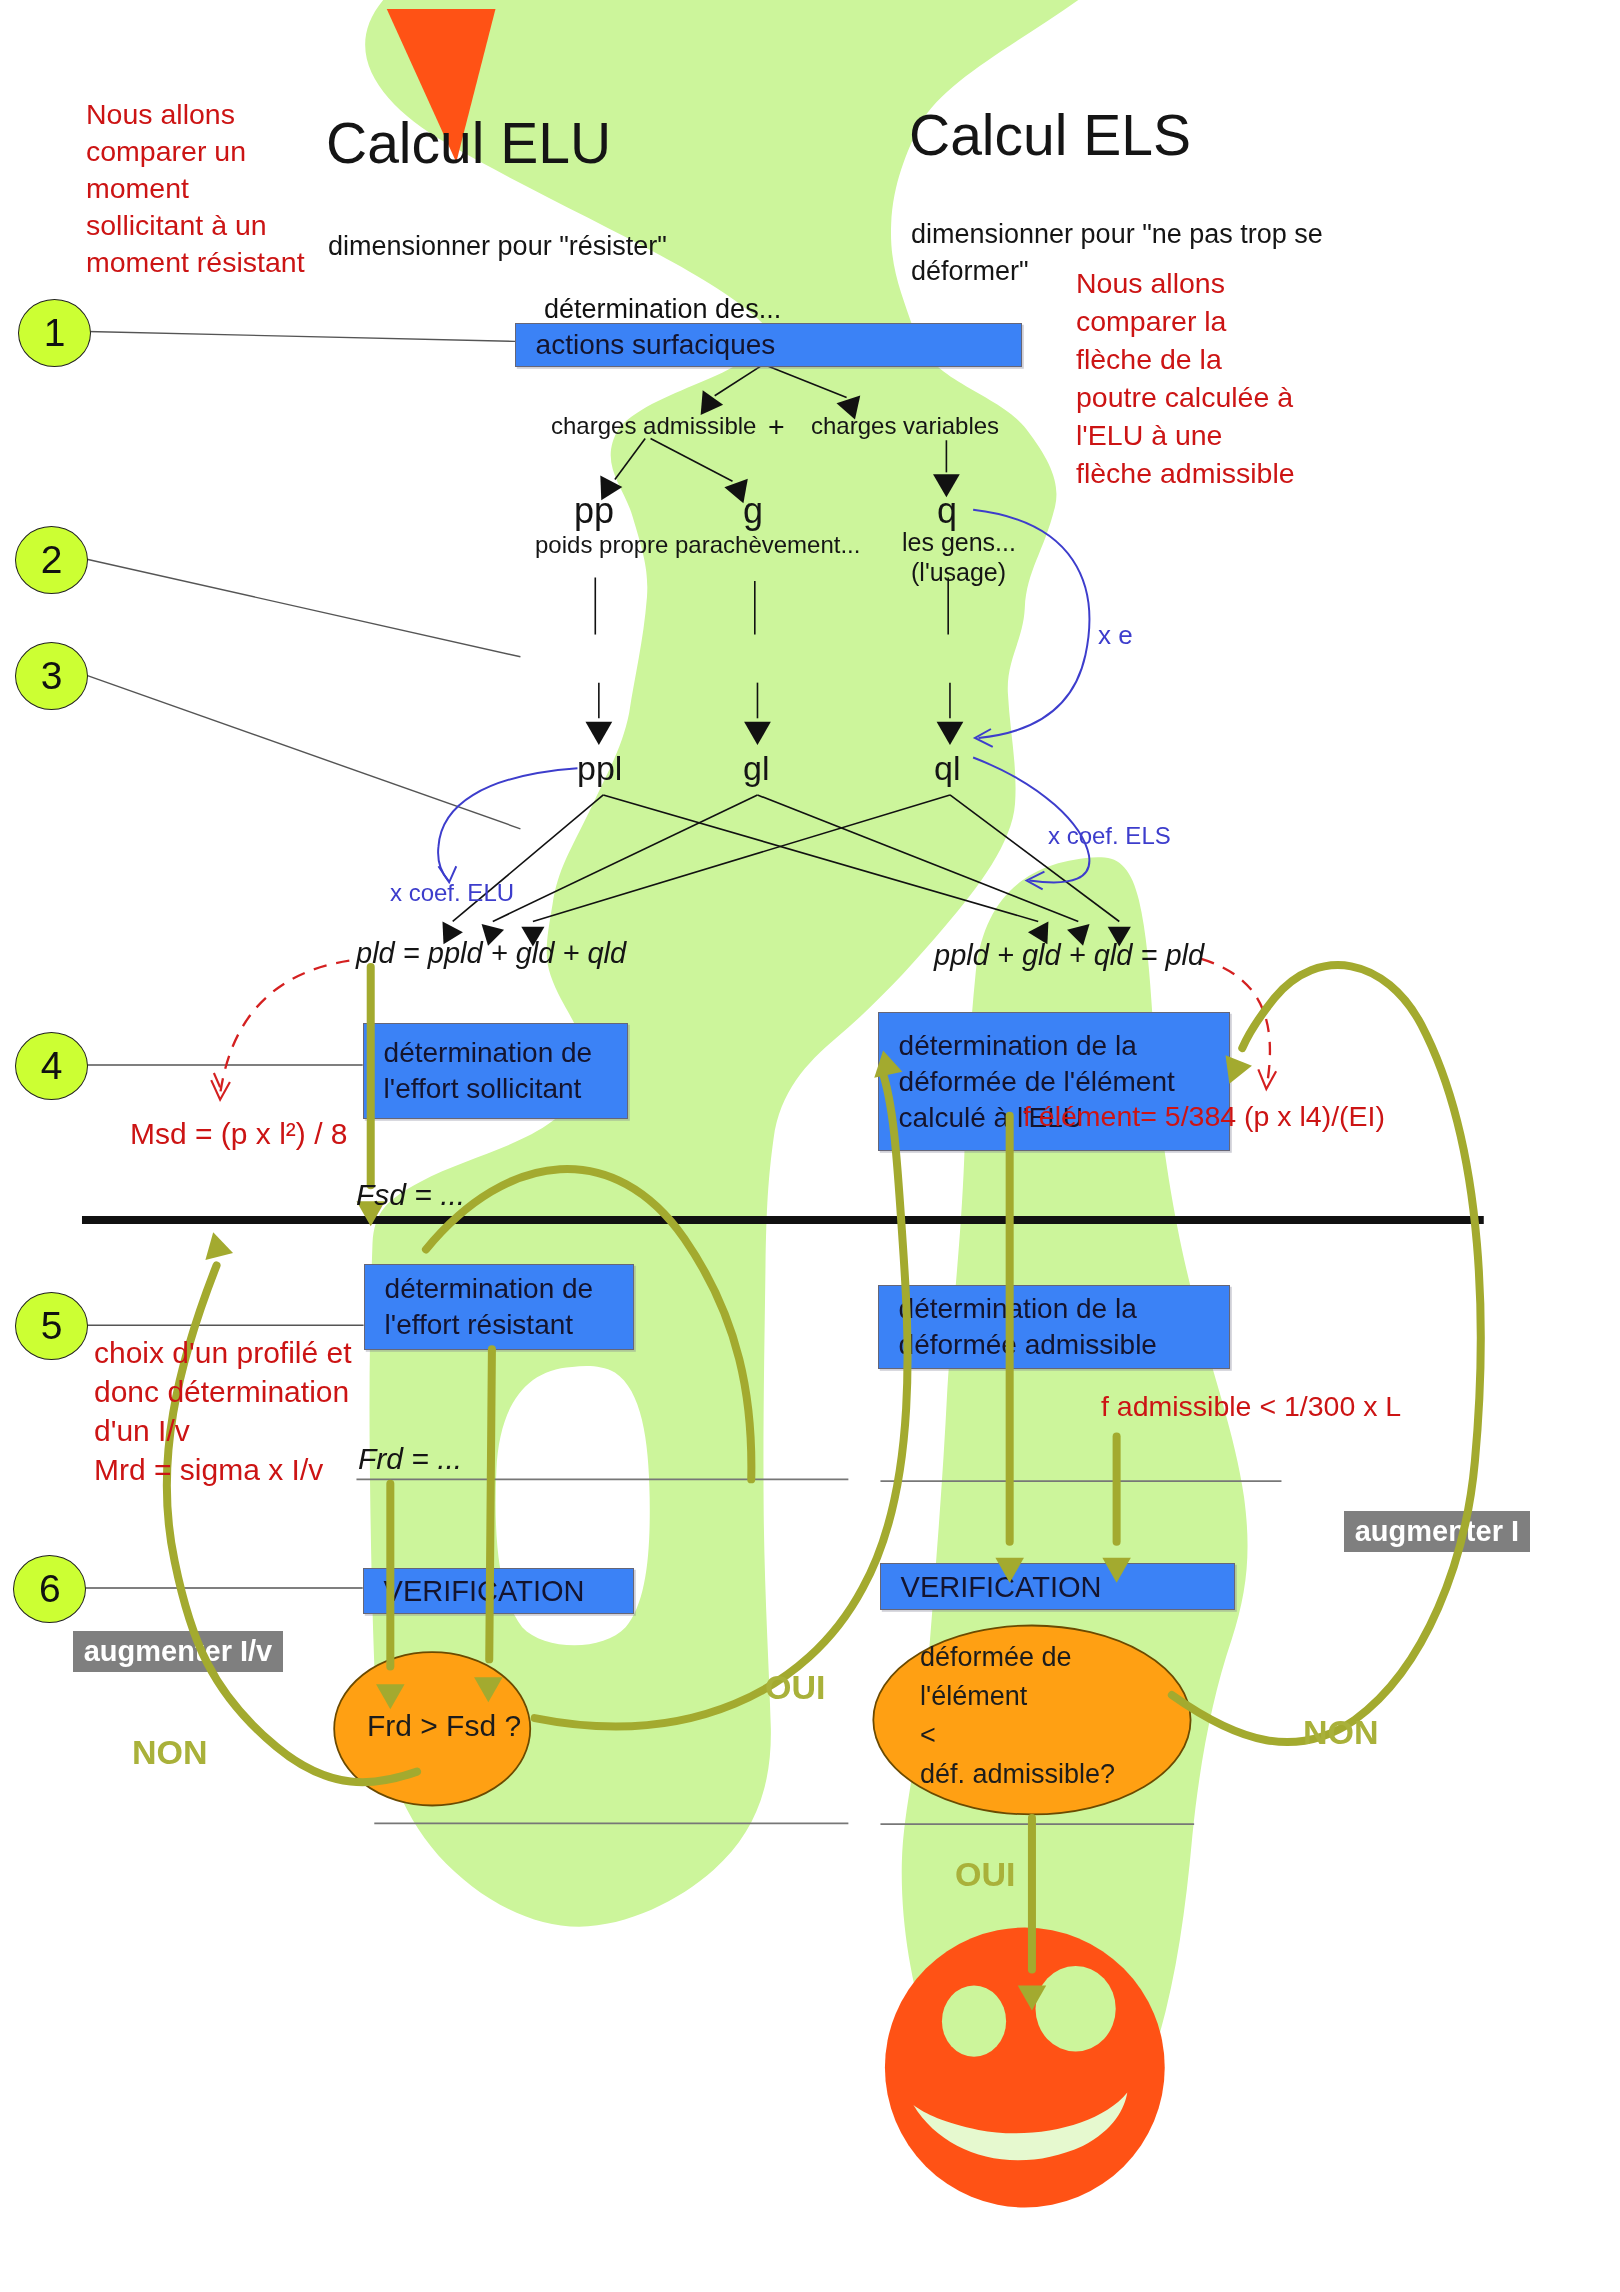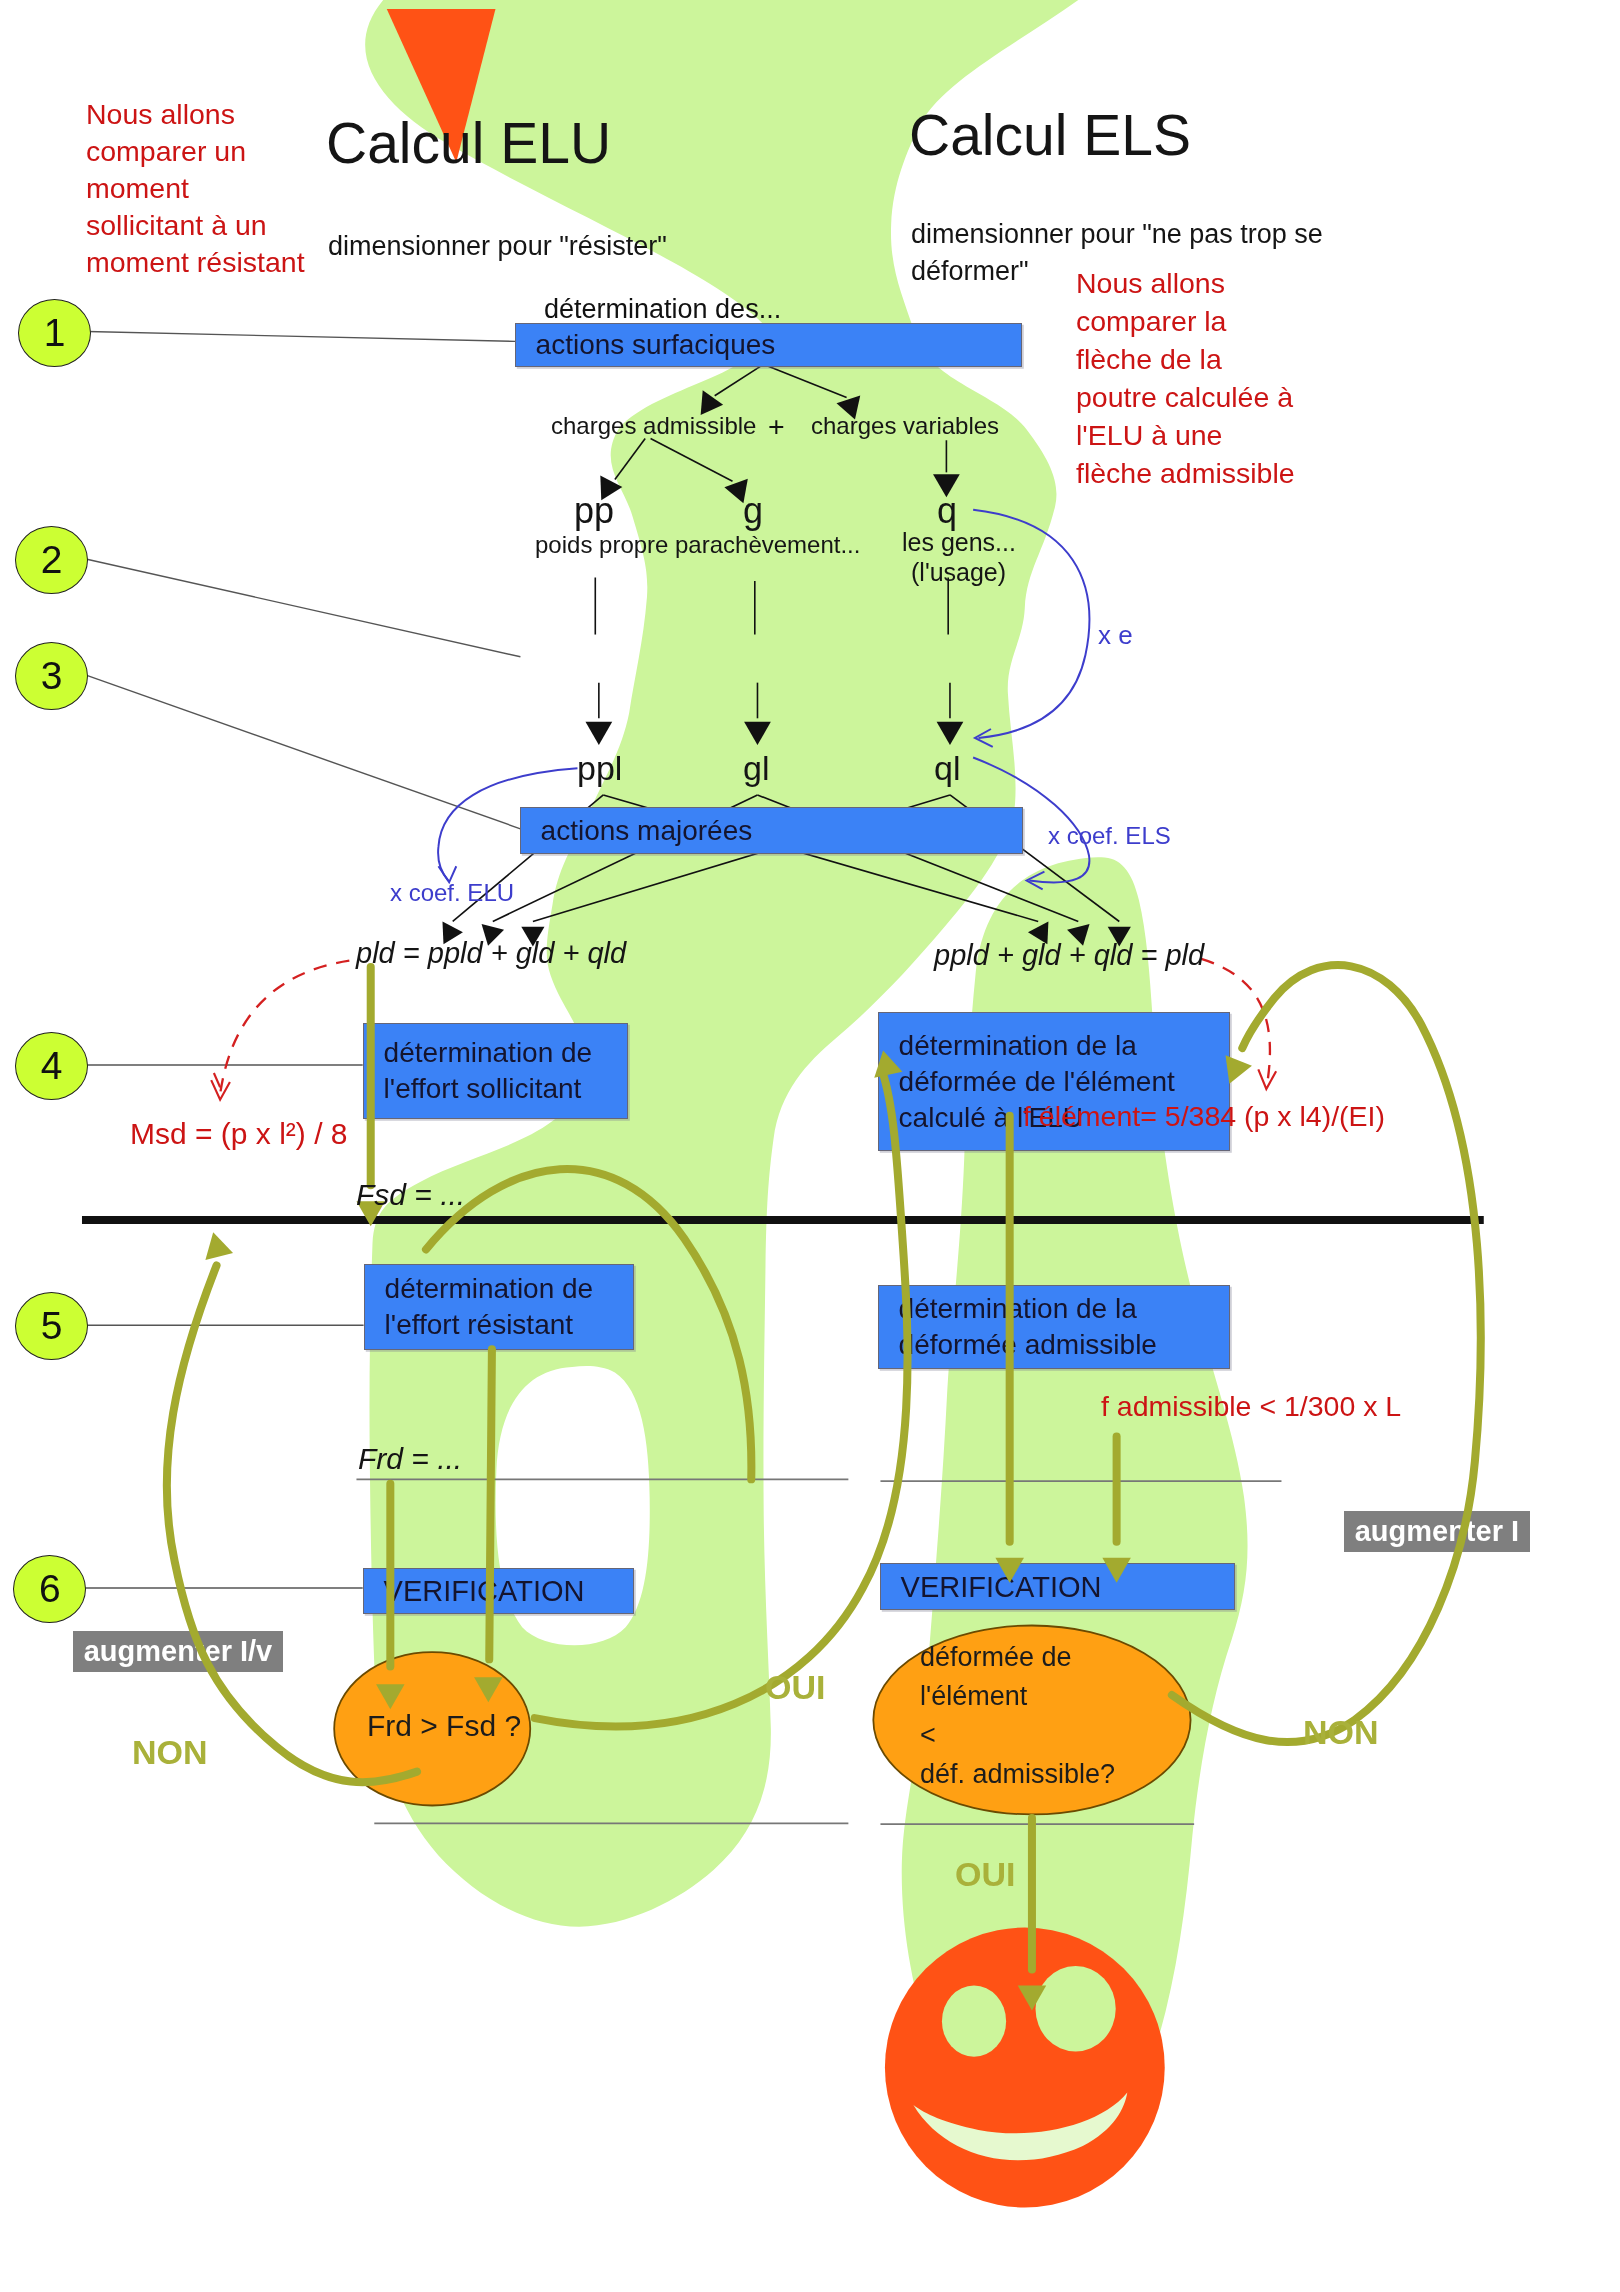--- a/index.html
+++ b/index.html
@@ -265,23 +265,20 @@
 <div class="txt small-lbl" style="left:902px;top:528px;font-size:25px;">les gens...</div>
 <div class="txt small-lbl" style="left:911px;top:558px;font-size:25px;">(l'usage)</div>
 
 
 <div class="txt bluelbl" style="left:1098px;top:620px;font-size:26px;">x e</div>
 
 <div class="txt var2-lbl" style="left:577px;top:749px;">ppl</div>
 <div class="txt var2-lbl" style="left:743px;top:749px;">gl</div>
 <div class="txt var2-lbl" style="left:934px;top:749px;">ql</div>
 
-<div class="box" style="left:520px;top:807px;width:481px;height:45px;">
-  <div class="bl">actions majorées</div>
-</div>
 
 <div class="txt bluelbl" style="left:390px;top:879px;">x coef. ELU</div>
 <div class="txt bluelbl" style="left:1048px;top:822px;">x coef. ELS</div>
 
 <div class="txt eq" style="left:356px;top:937px;">pld = ppld + gld + qld</div>
 <div class="txt eq" style="left:934px;top:939px;">ppld + gld + qld = pld</div>
 
 <div class="box" style="left:363px;top:1023px;width:243px;height:94px;">
   <div class="bl">détermination de</div>
   <div class="bl">l'effort sollicitant</div>
@@ -301,20 +298,26 @@
 <div class="box" style="left:364px;top:1264px;width:248px;height:84px;">
   <div class="bl">détermination de</div>
   <div class="bl">l'effort résistant</div>
 </div>
 
 <div class="box" style="left:878px;top:1285px;width:330px;height:82px;">
   <div class="bl">détermination de la</div>
   <div class="bl">déformée admissible</div>
 </div>
 
+<div class="txt rednote" style="left:94px;top:1333px;font-size:30px;line-height:39px;">
+  <div>choix d'un profilé et</div>
+  <div>donc détermination</div>
+  <div>d'un I/v</div>
+  <div>Mrd = sigma x I/v</div>
+</div>
 
 <div class="txt eq" style="left:358px;top:1442px;font-size:30px;">Frd = ...</div>
 
 <div class="txt redlbl" style="left:1101px;top:1390px;font-size:28.5px;">f admissible &lt; 1/300 x L</div>
 
 <div class="badge" style="left:1344px;top:1511px;z-index:1;">augmenter  I</div>
 
 <div class="box" style="left:363px;top:1568px;width:249px;height:44px;font-size:29px;">
   <div class="bl">VERIFICATION</div>
 </div>

